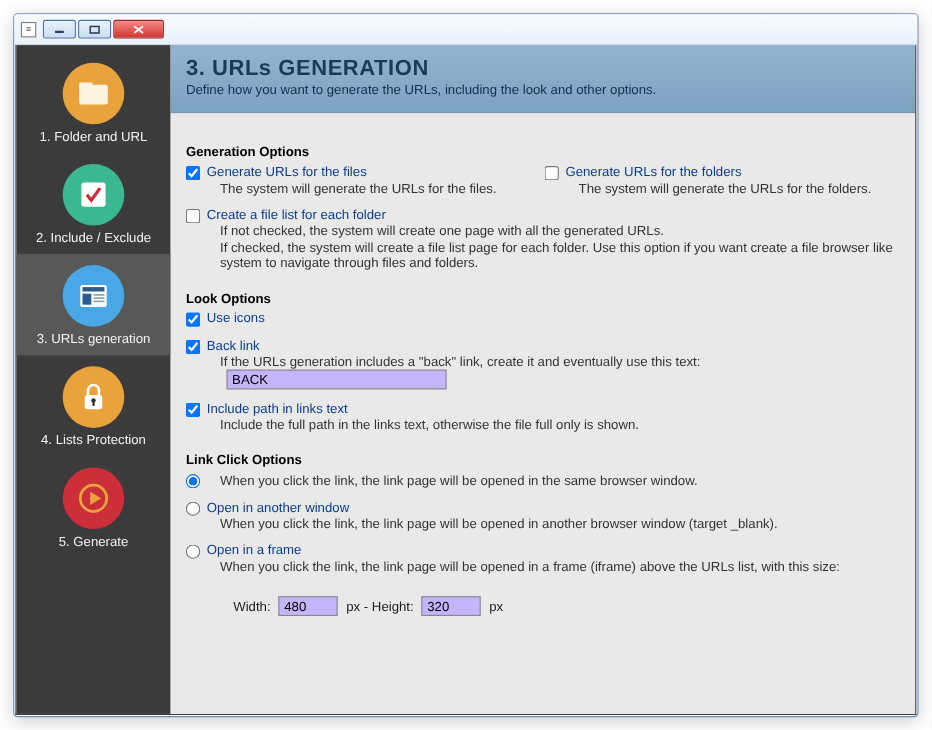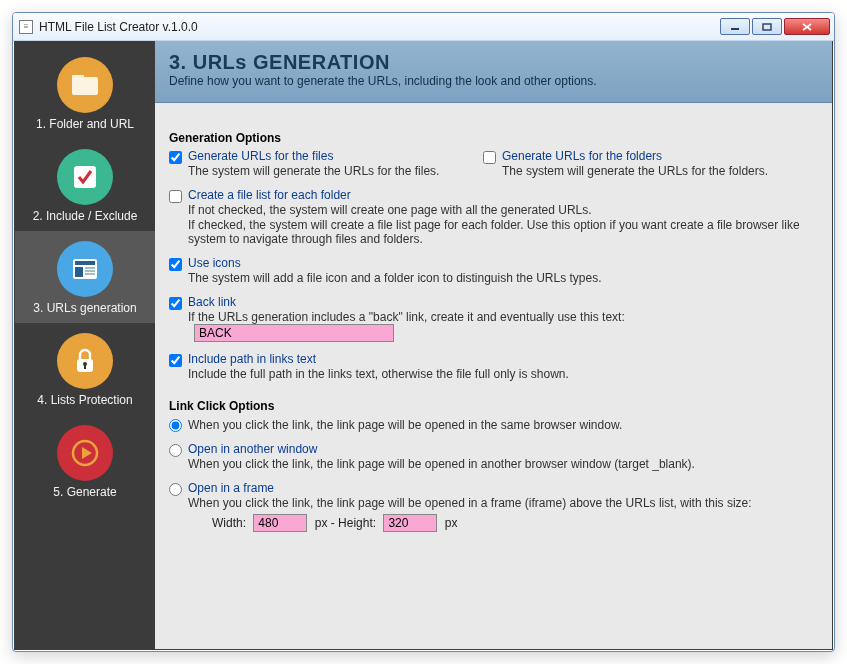--- a/index.html
+++ b/index.html
@@ -106,62 +106,61 @@
   background:#e9e9e9;
   padding: 10px 14px 14px 14px;
   overflow:auto;
 }
 .section-title {
   font-weight:700;
   color:#000;
   margin: 18px 0 4px 0;
   font-size:12px;
 }
-.opt-row { display:flex; gap:24px; margin-bottom:6px; }
+.opt-row { display:flex; gap:36px; margin-bottom:6px; }
 .opt {
   display:flex;
   align-items:flex-start;
   margin-bottom:4px;
 }
 .opt input[type=checkbox], .opt input[type=radio] {
   margin-top:2px;
   margin-right:6px;
 }
 .opt-content { flex:1; }
 .opt-label {
   color:#0a3d91;
   font-size:12px;
 }
 .opt-desc {
   color:#333;
   font-size:12px;
   margin-top:1px;
-  margin-left:0;
+  margin-left:12px;
 }
 .opt-block { margin-bottom:10px; }
 .inline-input {
   border:1px solid #888;
-  background:#f9a8d4;
+  background:#c4b5fd;
   padding:1px 4px;
   font-size:12px;
   font-family:inherit;
   height:18px;
 }
 .back-input { width:200px; margin-left:6px; }
 .num-input { width:54px; text-align:left; }
-.frame-size { margin-left:20px; margin-top:4px; color:#222; }
+.frame-size { margin-left:20px; margin-top:20px; color:#222; }
 .frame-size span { margin:0 4px; }
 </style>
 </head>
 <body>
 
 <div class="window">
   <div class="titlebar">
     <div class="title-icon">≡</div>
-    <div class="title-text">HTML File List Creator v.1.0.0</div>
     <div class="win-btns">
       <div class="win-btn">
         <svg width="10" height="8">
             <line x1="1" y1="6" x2="9" y2="6" stroke="#2b3a55" stroke-width="2"></line>
           </svg>
       </div>
       <div class="win-btn">
         <svg width="10" height="8">
             <rect x="1" y="1" width="8" height="6" fill="none" stroke="#2b3a55" stroke-width="1.4"></rect>
           </svg>
@@ -256,25 +255,25 @@
         </div>
         <div class="opt opt-block">
           <input type="checkbox" style="">
           <div class="opt-content">
             <div class="opt-label">Create a file list for each folder</div>
             <div class="opt-desc">If not checked, the system will create one page with all the generated URLs.</div>
             <div class="opt-desc">If checked, the system will create a file list page for each folder. Use this option if you want create a file browser like system to navigate through files and folders.</div>
           </div>
         </div>
 
+        <div class="section-title">Look Options</div>
         <div class="opt opt-block">
           <input type="checkbox" checked="" style="">
           <div class="opt-content">
             <div class="opt-label">Use icons</div>
-            <div class="opt-desc">The system will add a file icon and a folder icon to distinguish the URLs types.</div>
           </div>
         </div>
         <div class="opt opt-block">
           <input type="checkbox" checked="" style="">
           <div class="opt-content">
             <div class="opt-label">Back link</div>
             <div class="opt-desc">
               <span>If the URLs generation includes a "back" link, create it and eventually use this text:</span>
               <input class="inline-input back-input" value="BACK" style="">
             </div>

